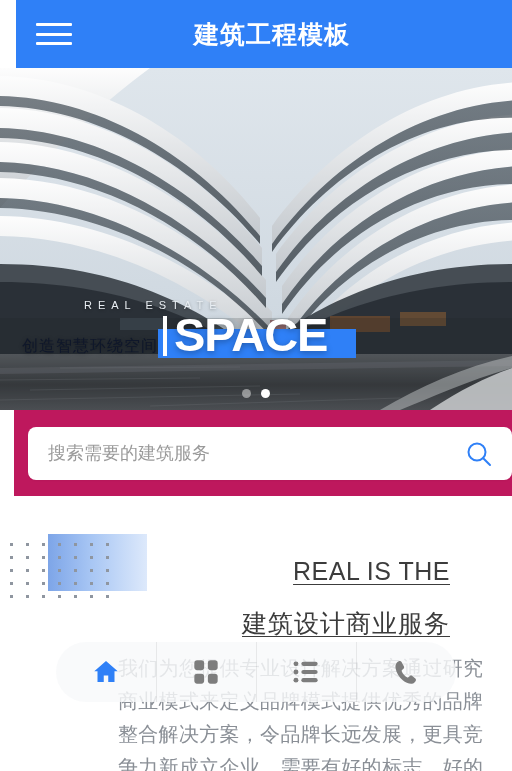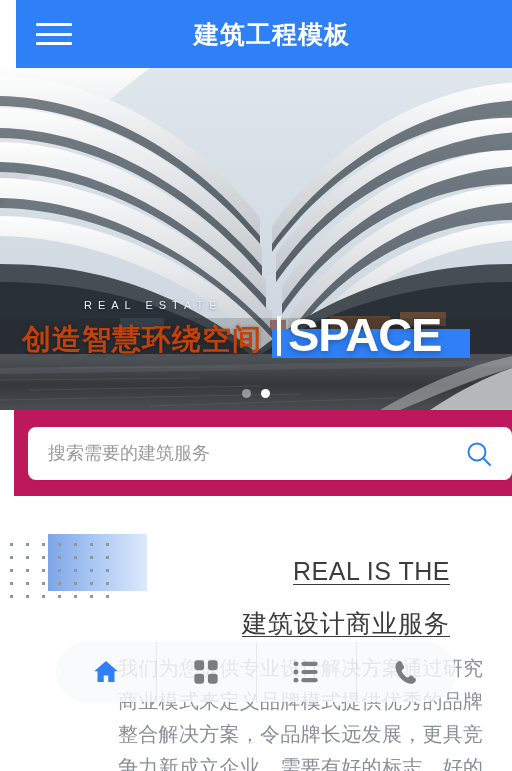--- a/index.html
+++ b/index.html
@@ -35,24 +35,24 @@
   }
   .hero svg { position:absolute; top:0; left:0; width:512px; height:342px; display:block; }
 
   .hero-text { position:absolute; left:22px; bottom:52px; }
   .hero-eyebrow {
     color:#e9eef3; font-size:11px; letter-spacing:6px; font-weight:500;
     margin-left:62px; margin-bottom:2px; text-shadow:0 1px 3px rgba(0,0,0,.35);
   }
   .hero-row { display:flex; align-items:flex-end; }
   .hero-cn {
-    color:#c2410c; font-size:29px; letter-spacing:1px; line-height:1;
-    padding-bottom:4px; text-shadow:0 1px 4px rgba(0,0,0,.4);font-weight:bold;
-  }
-  .hero-space-wrap { position:relative; margin-left:10px; padding-bottom:2px; }
+    color:#0f172a; font-size:16px; letter-spacing:1px; line-height:1;
+    padding-bottom:4px; text-shadow:0 1px 4px rgba(0,0,0,.4);
+  }
+  .hero-space-wrap { position:relative; margin-left:0; padding-bottom:2px; }
   .hero-space-bar {
     position:absolute; left:0; bottom:0; width:198px; height:29px;
     background:#2f80f7;
   }
   .hero-bar-line {
     position:absolute; left:5px; bottom:2px; width:4px; height:40px; background:#ffffff;
   }
   .hero-space {
     position:relative; color:#ffffff; font-size:47px; font-weight:bold;
     line-height:.92; letter-spacing:-1px; padding-left:16px;

